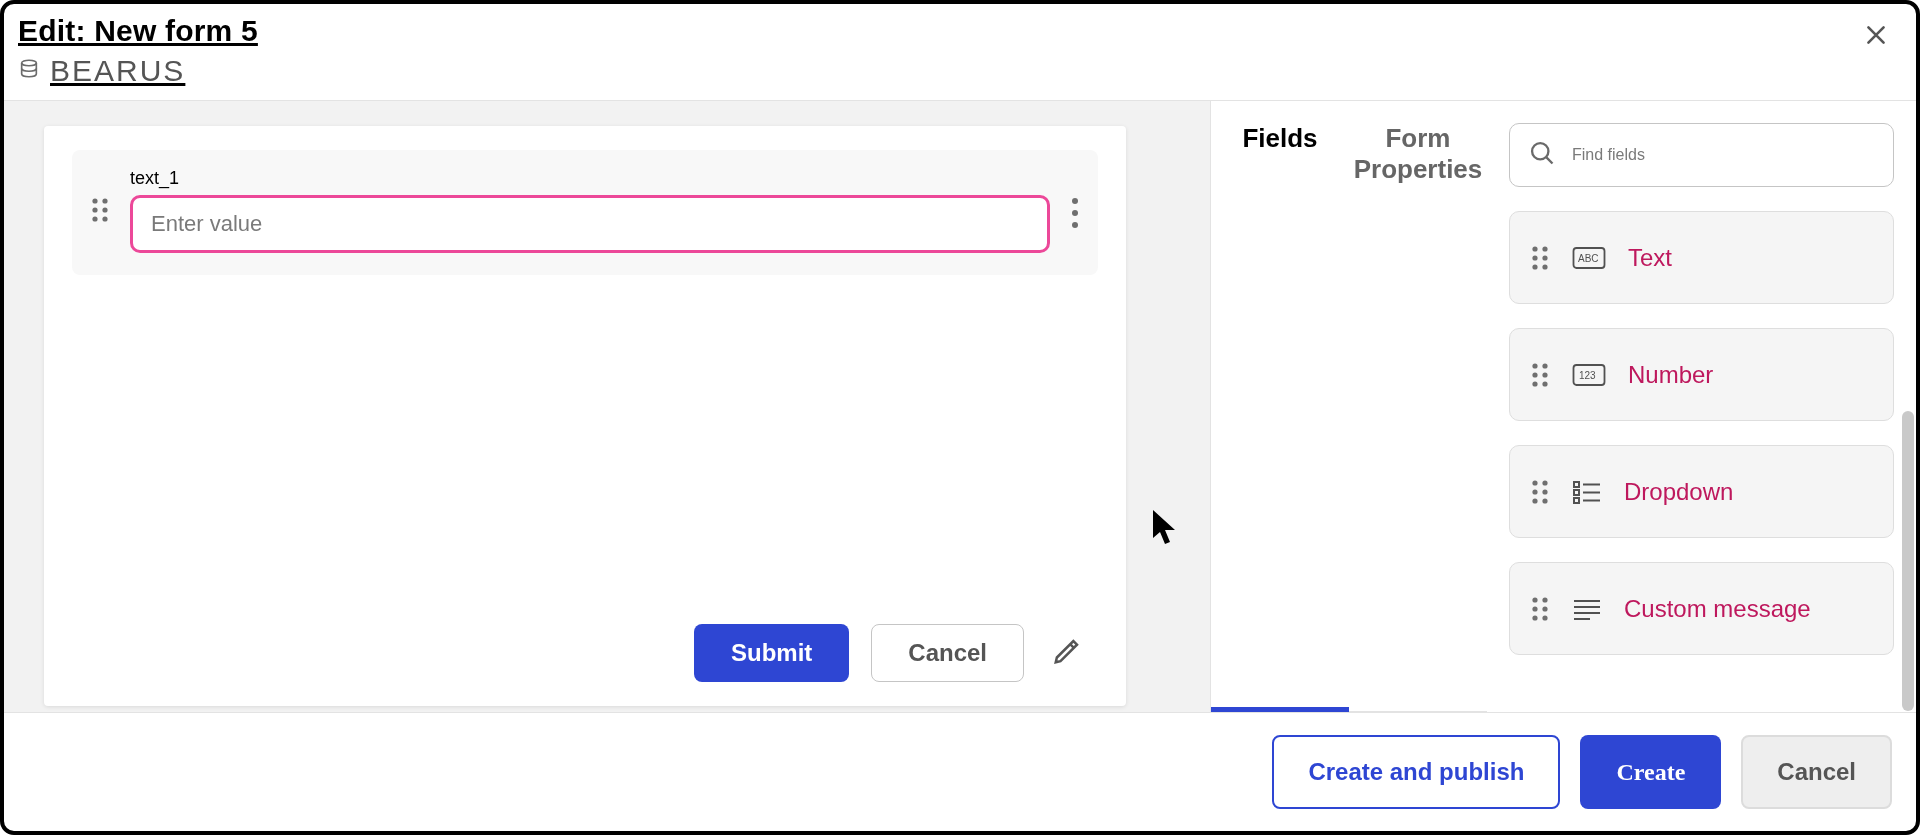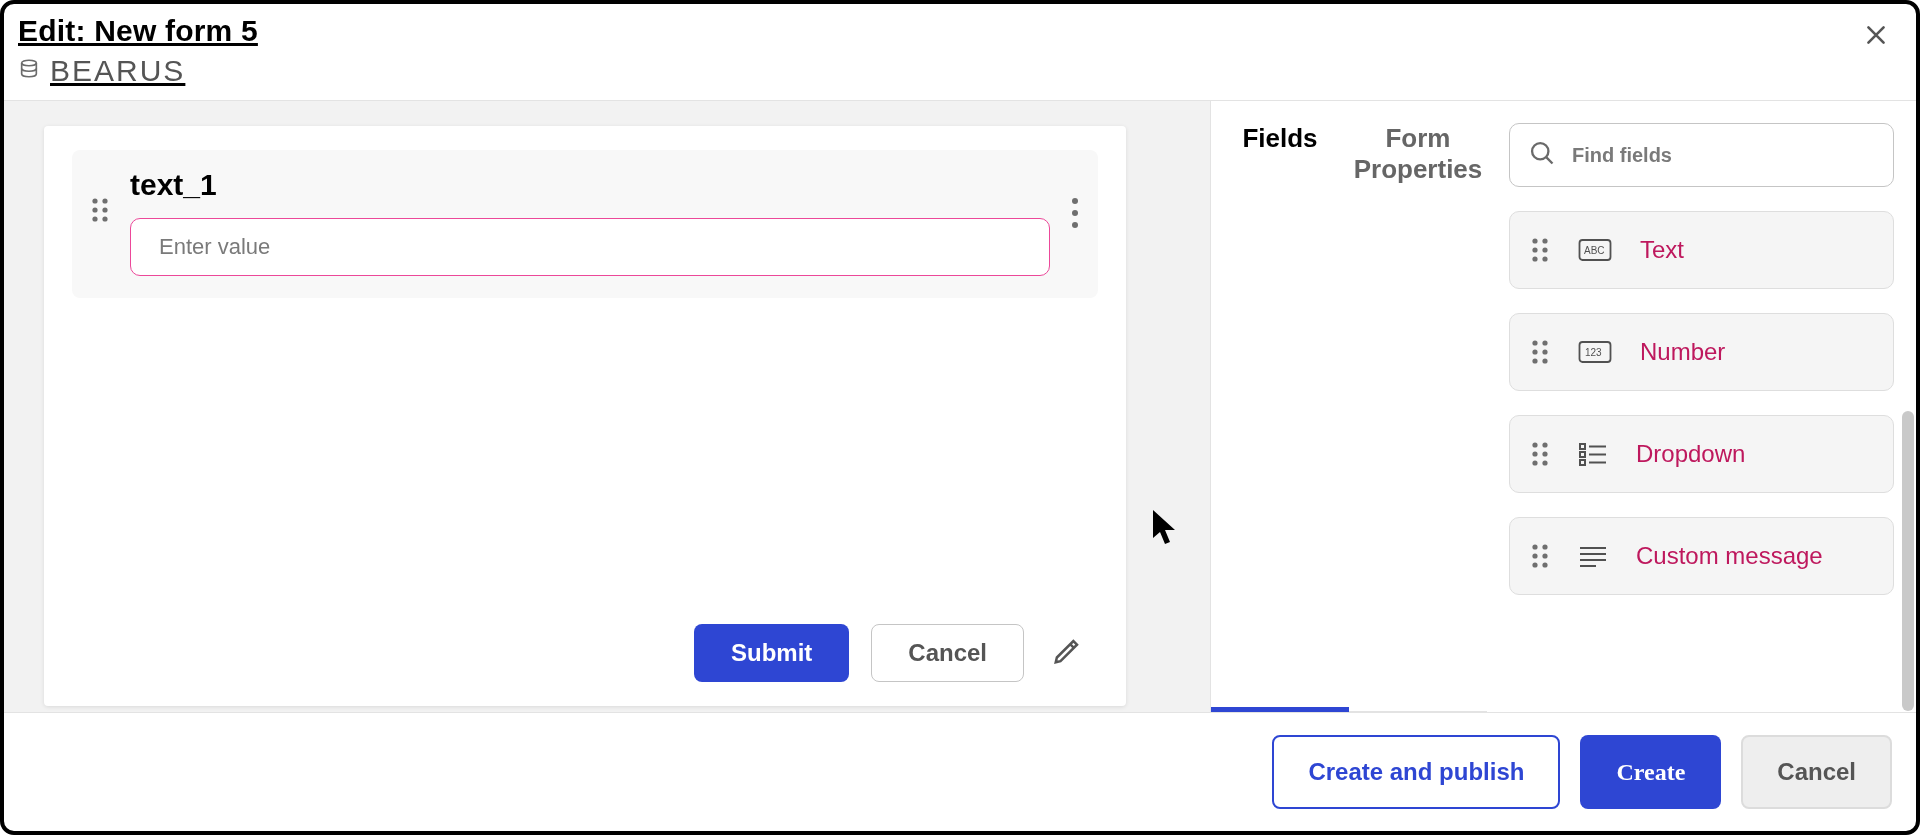--- a/index.html
+++ b/index.html
@@ -47,24 +47,24 @@
   box-shadow: 0 1px 4px rgba(0,0,0,0.1); padding: 24px 28px;
   display: flex; flex-direction: column; justify-content: space-between;
 }
 .field-row {
   background: #f8f8f8; border-radius: 8px; padding: 18px 18px 22px 18px;
   display: flex; align-items: flex-start; gap: 20px;
 }
 .drag-handle { color: #707070; padding-top: 28px; cursor: grab; }
 .drag-handle svg, .dots-menu svg { display: block; }
 .field-core { flex: 1; }
-.field-label { font-size: 30px; font-weight: 700; margin-bottom: 16px; }
+.field-label { font-size: 18px; font-weight: 400; margin-bottom: 6px; }
 .field-input {
-  width: 100%; height: 58px; border: 1px solid #ec4899; border-radius: 10px;
-  font-size: 22px; padding: 0 28px; color: #333; background: #fff;
+  width: 100%; height: 58px; border: 3px solid #ec4899; border-radius: 10px;
+  font-size: 22px; padding: 0 18px; color: #333; background: #fff;
 }
 .field-input::placeholder { color: #7a7a7a; }
 .dots-menu { padding-top: 28px; color: #707070; cursor: pointer; }
 .form-actions {
   display: flex; justify-content: flex-end; align-items: center; gap: 22px; padding-right: 10px;
 }
 .btn {
   height: 58px; padding: 0 36px; font-size: 24px; font-weight: 600; border-radius: 8px;
   border: 1px solid transparent; cursor: pointer;
 }
@@ -80,26 +80,26 @@
 .tab.active { color: #000; }
 .tab.active::after {
   content: ""; position: absolute; left: 0; right: 0; bottom: -1px; height: 5px; background: #2e46d3;
 }
 .panel-body { flex: 1; padding: 22px 22px 0 22px; overflow-y: auto; display: flex; flex-direction: column; gap: 24px; }
 .search-wrap {
   display: flex; align-items: center; gap: 16px; border: 1px solid #c5c5c5; border-radius: 10px;
   height: 64px; padding: 0 18px;
 }
 .search-wrap input {
-  border: none; outline: none; font-size: 20px; flex: 1; color: #4c1d95; background: transparent; font-weight: bold;
+  border: none; outline: none; font-size: 16px; flex: 1; color: #4c1d95; background: transparent;
 }
 .search-wrap input::placeholder { color: #7a7a7a; }
 .fields-list { display: flex; flex-direction: column; gap: 24px; padding-bottom: 10px; position: relative; }
 .fbar {
-  display: flex; align-items: center; gap: 28px; height: 78px; background: #f5f5f5;
+  display: flex; align-items: center; gap: 22px; height: 93px; background: #f5f5f5;
   border: 1px solid #dedede; border-radius: 10px; padding: 0 20px; cursor: grab;
 }
 .fbar .flabel { font-size: 24px; color: #be185d; }
 .ficon { color: #515151; display: flex; align-items: center; }
 .scroll-thumb {
   position: absolute; right: 2px; top: 310px; width: 12px; height: 300px; background: #c9c9c9; border-radius: 6px;
 }
 .footer {
   border-top: 1px solid #e3e3e3; padding: 22px 24px; display: flex; justify-content: flex-end; gap: 20px;
 }

